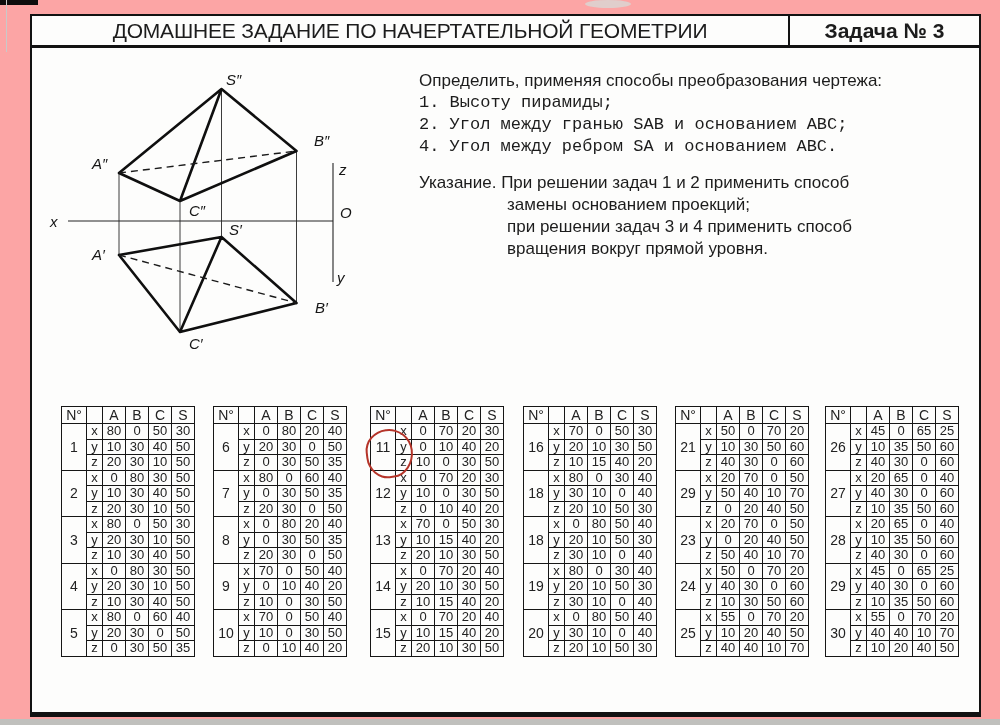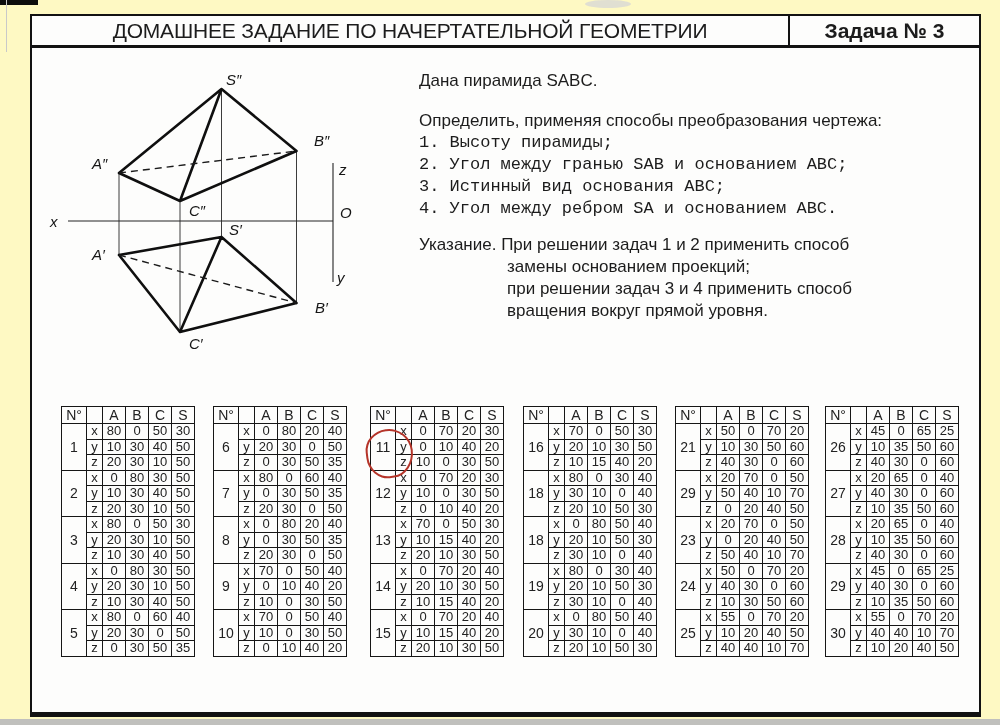--- a/index.html
+++ b/index.html
@@ -1,18 +1,18 @@
 <!DOCTYPE html>
 <html><head>
 <meta charset="utf-8">
 <style>
   html,body{margin:0;padding:0;background:#f6f6f4;}
   body{width:1000px;height:725px;position:relative;overflow:hidden;
        font-family:"Liberation Sans",sans-serif;color:#1c1c1c;}
-  .page{position:absolute;left:0;top:0;width:1000px;height:725px;background:#fef9c3;}
+  .page{position:absolute;left:0;top:0;width:1000px;height:725px;background:#fca5a5;}
 
   
   .artifact-tl{position:absolute;left:0;top:0;width:38px;height:5px;background:#0d0d0d;}
   .artifact-edge{position:absolute;left:6px;top:0;width:1px;height:52px;background:#c9c9c9;}
   .artifact-speck{position:absolute;left:585px;top:0;width:46px;height:8px;background:#d8d8d6;
                   border-radius:50%;opacity:.8;}
   .artifact-bottom{position:absolute;left:0;top:719px;width:1000px;height:6px;background:#c0c0bd;}
 
   
   .frame{position:absolute;left:30px;top:14px;width:951px;height:703px;
@@ -103,25 +103,23 @@
     <text class="flabel" x="54" y="208">A′</text>
     <text class="flabel" x="277" y="261">B′</text>
     <text class="flabel" x="151" y="297">C′</text>
     <text class="flabel" x="12" y="175">x</text>
     <text class="flabel" x="301" y="123">z</text>
     <text class="flabel" x="302" y="166">O</text>
     <text class="flabel" x="299" y="231">y</text>
   </svg>
 
   <div class="task-block">
-    <p class="task-given">Дана пирамида SABC.</p>
     <p class="task-intro">Определить, применяя способы преобразования чертежа:</p>
     <div class="task-item">1. Высоту пирамиды;</div>
     <div class="task-item">2. Угол между гранью SAB и основанием ABC;</div>
-    <div class="task-item">3. Истинный вид основания ABC;</div>
     <div class="task-item">4. Угол между ребром SA и основанием ABC.</div>
     <div class="note">
       <div class="note-first"><span class="note-label">Указание</span><span>. При решении задач 1 и 2 применить способ</span></div>
       <div class="note-cont">замены основанием проекций;</div>
       <div class="note-cont">при решении задач 3 и 4 применить способ</div>
       <div class="note-cont">вращения вокруг прямой уровня.</div>
     </div>
   </div>
 
   <div id="tables">

